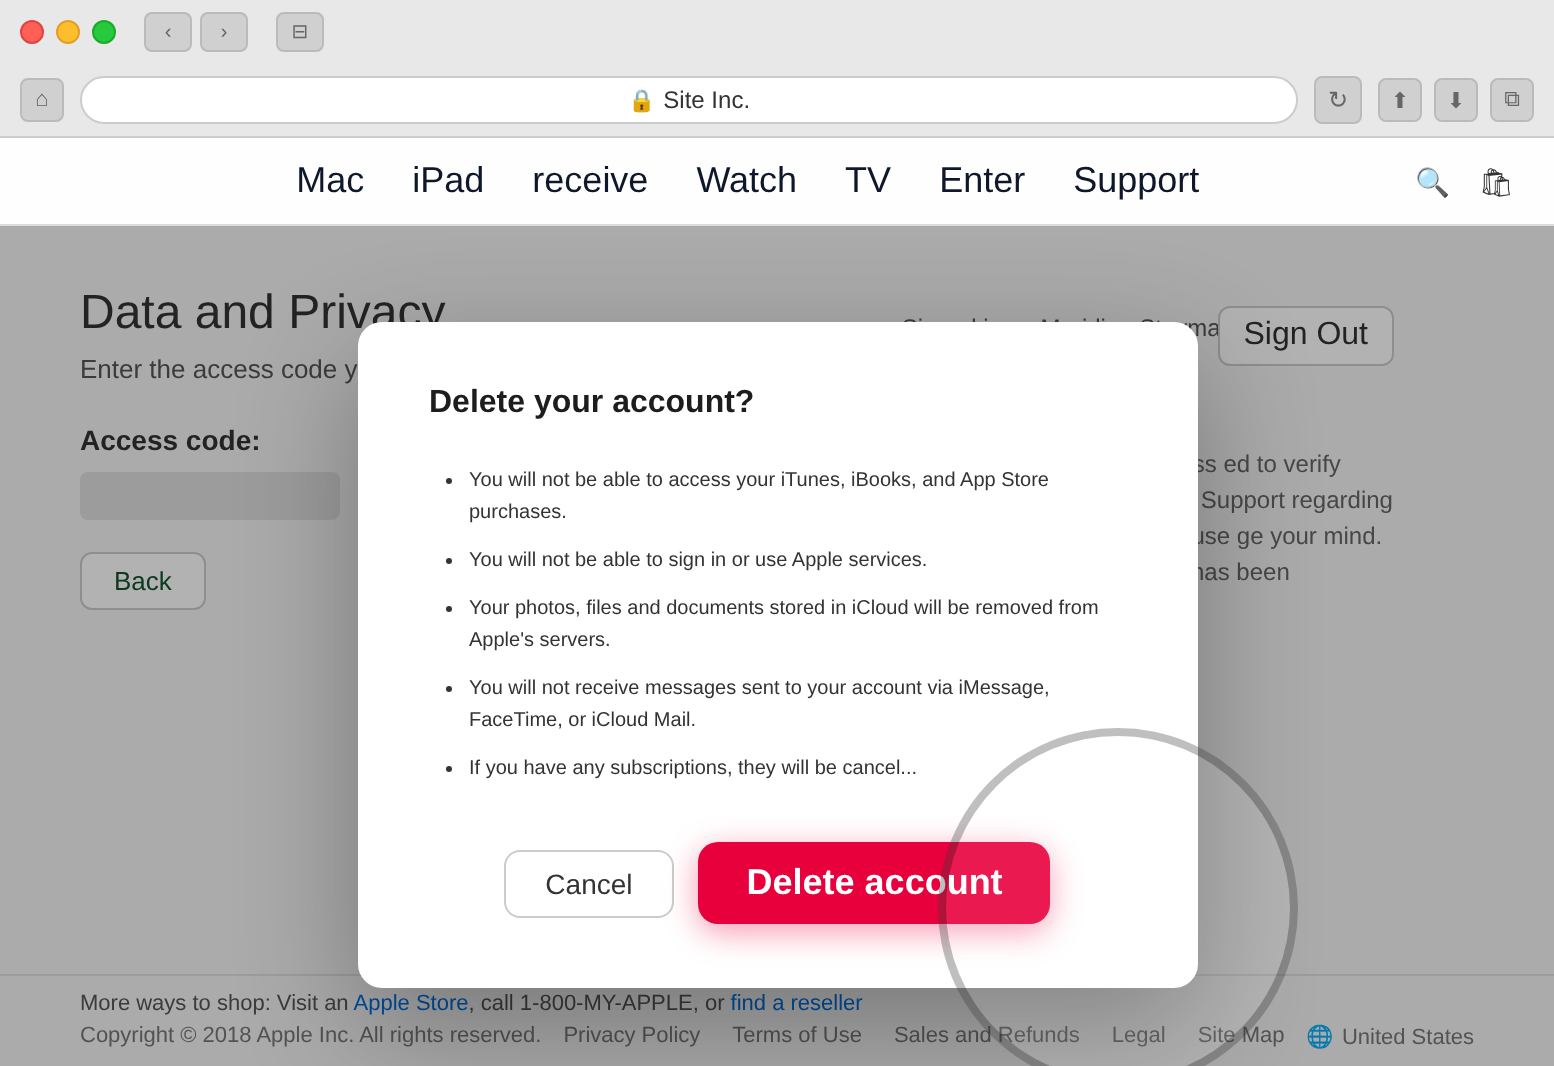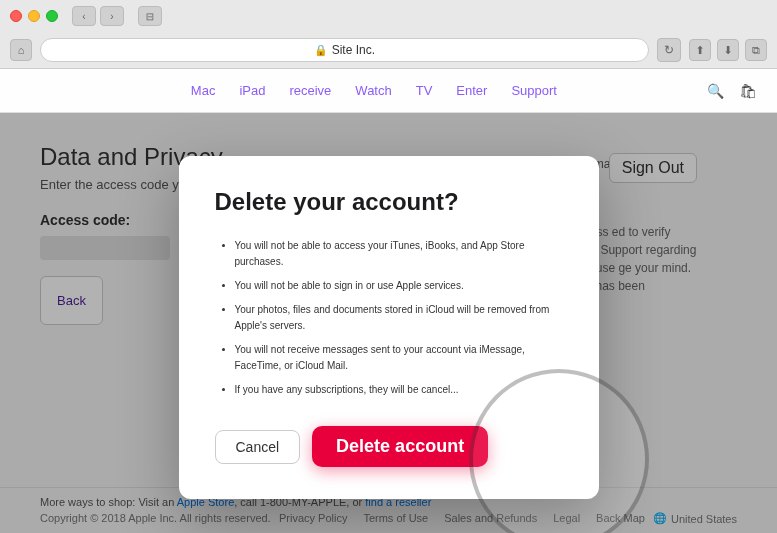--- a/index.html
+++ b/index.html
@@ -110,22 +110,22 @@
       color: #333;
       margin-right: 20px;
     }
     .nav-items {
       display: flex;
       gap: 24px;
       flex: 1;
       justify-content: center;
     }
     .nav-item {
-      font-size: 13px;
-      color: #8b5cf6;
+      font-size: 18px;
+      color: #0f172a;
       cursor: pointer;
       text-decoration: none;
     }
     .nav-right {
       display: flex; gap: 14px; align-items: center;
     }
     .nav-icon { font-size: 14px; color: #333; cursor: pointer; }
 
     
     .page-content {
@@ -155,26 +155,26 @@
       background: #e0e0e0;
       border-radius: 4px;
       height: 24px;
       width: 130px;
       margin-bottom: 16px;
     }
     .page-buttons {
       display: flex; gap: 8px;
     }
     .btn-back {
-      padding: 16px 16px;
+      padding: 6px 16px;
       background: white;
       border: 1px solid #ccc;
       border-radius: 6px;
       font-size: 13px;
-      color: #4c1d95;
+      color: #14532d;
       cursor: pointer;
     }
     .btn-continue {
       padding: 6px 16px;
       background: #0071e3;
       border: none;
       border-radius: 6px;
       font-size: 13px;
       color: white;
       cursor: pointer;
@@ -220,21 +220,21 @@
     }
     .modal {
       background: white;
       border-radius: 12px;
       padding: 32px 36px;
       width: 420px;
       box-shadow: 0 20px 60px rgba(0,0,0,0.3);
       position: relative;
     }
     .modal-title {
-      font-size: 24px;
+      font-size: 16px;
       font-weight: 600;
       color: #1d1d1f;
       margin-bottom: 22px;
     }
     .modal-intro {
       font-size: 14px;
       color: #333;
       margin-bottom: 14px;
     }
     .modal-list {
@@ -242,21 +242,21 @@
       color: #333;
       line-height: 1.6;
       padding-left: 20px;
       margin-bottom: 28px;
     }
     .modal-list li {
       margin-bottom: 8px;
     }
     .modal-actions {
       display: flex;
-      justify-content: flex-start;
+      justify-content: center;
       gap: 12px;
       align-items: center;
     }
     .btn-cancel {
       padding: 8px 20px;
       background: white;
       border: 1px solid #ccc;
       border-radius: 8px;
       font-size: 14px;
       color: #333;
@@ -417,20 +417,20 @@
   <div class="footer-top">
     <span>More ways to shop: Visit an </span><a>Apple Store</a><span>, call 1-800-MY-APPLE, or </span><a>find a reseller</a>
   </div>
   <div class="footer-bottom">
     <span>Copyright © 2018 Apple Inc. All rights reserved.</span>
     <div class="footer-links">
       <span>Privacy Policy</span>
       <span>Terms of Use</span>
       <span>Sales and Refunds</span>
       <span>Legal</span>
-      <span>Back Map</span>
+      <span>Site Map</span>
     </div>
     <div class="footer-country">
       <span>🌐</span>
       <span>United States</span>
     </div>
   </div>
 </div>
 
 </body></html>

